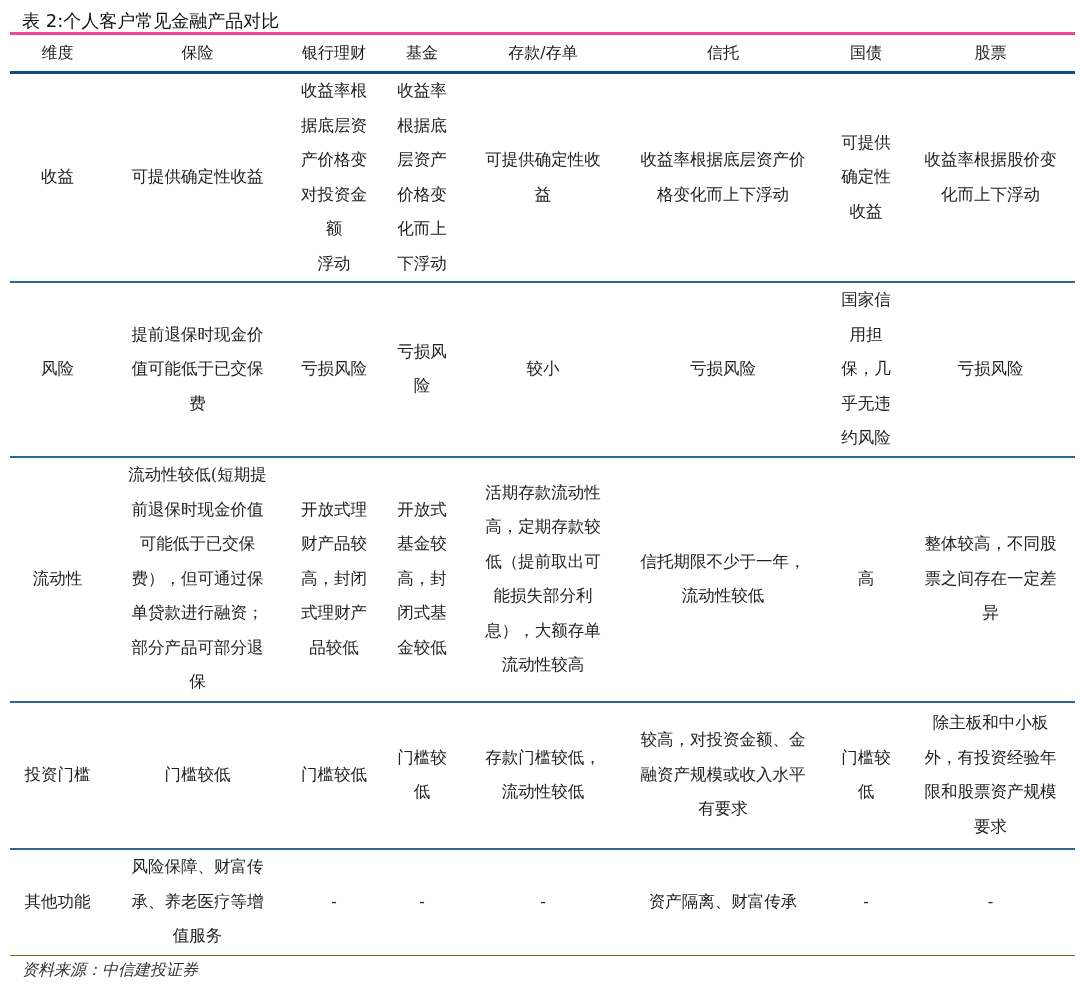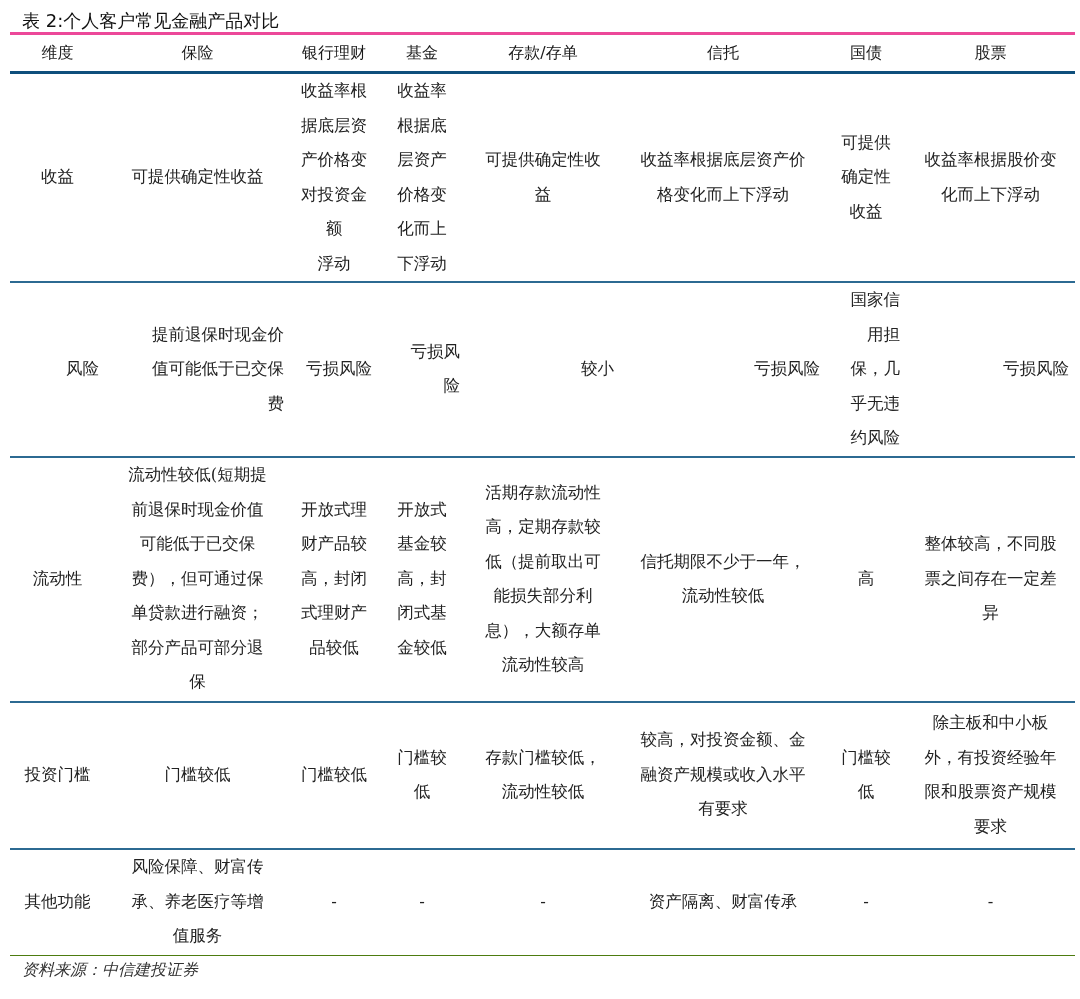--- a/index.html
+++ b/index.html
@@ -57,21 +57,21 @@
   table.cmp tbody tr:last-child td {
     border-bottom: 1px solid #4d7c0f;
   }
   .cell-text {
     display: block;
     margin: 0 auto;
     word-break: break-all;
     white-space: pre-line;
   }
   tr.r1 td { height: 206px; }
-  tr.r2 td { height: 172px; text-align: right; }
+  tr.r2 td { height: 172px; }
   tr.r3 td { height: 243px; }
   tr.r4 td { height: 145px; }
   tr.r5 td { height: 105px; }
   .source {
     position: absolute;
     left: 22px;
     top: 958px;
     font-style: italic;
     font-size: 16px;
     line-height: 24px;

